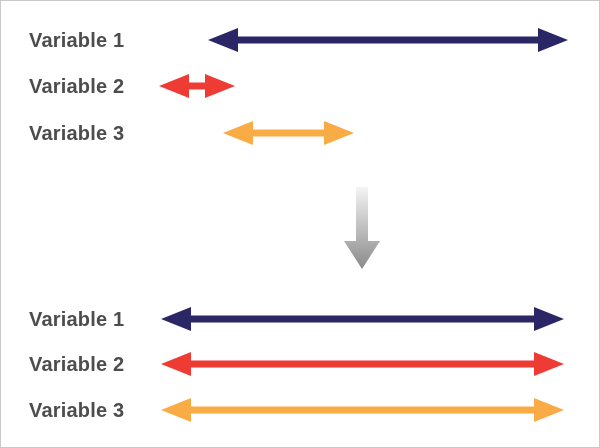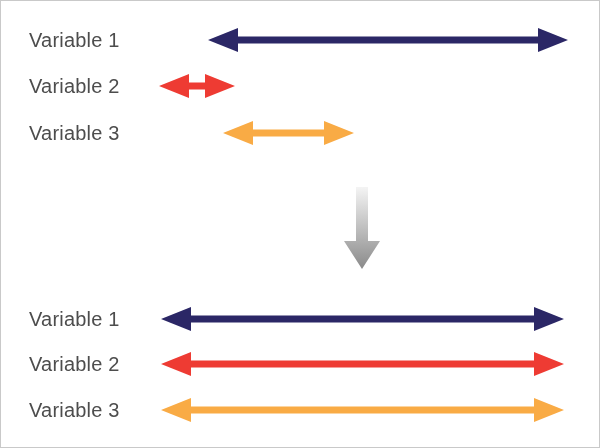--- a/index.html
+++ b/index.html
@@ -25,20 +25,21 @@
     height: 448px;
   }
   .row-label {
     position: absolute;
     height: 28px;
     line-height: 28px;
     font-size: 20px;
     letter-spacing: 0.2px;
     color: #4d4d4d;
     white-space: nowrap;
+    font-weight: bold;
   }
 </style>
 </head>
 <body>
 
 <div class="canvas">
   <svg id="arrow-layer" width="600" height="448" viewBox="0 0 600 448" xmlns="http://www.w3.org/2000/svg">
       <polygon points="207,39 237,27 237,35.5 537,35.5 537,27 567,39 537,51 537,42.5 237,42.5 237,51" fill="#2b2766"></polygon>
       <polygon points="158,85 188,73 188,81.5 204,81.5 204,73 234,85 204,97 204,88.5 188,88.5 188,97" fill="#ee3b33"></polygon>
       <polygon points="222,132 252,120 252,128.5 323,128.5 323,120 353,132 323,144 323,135.5 252,135.5 252,144" fill="#f9ab45"></polygon>

